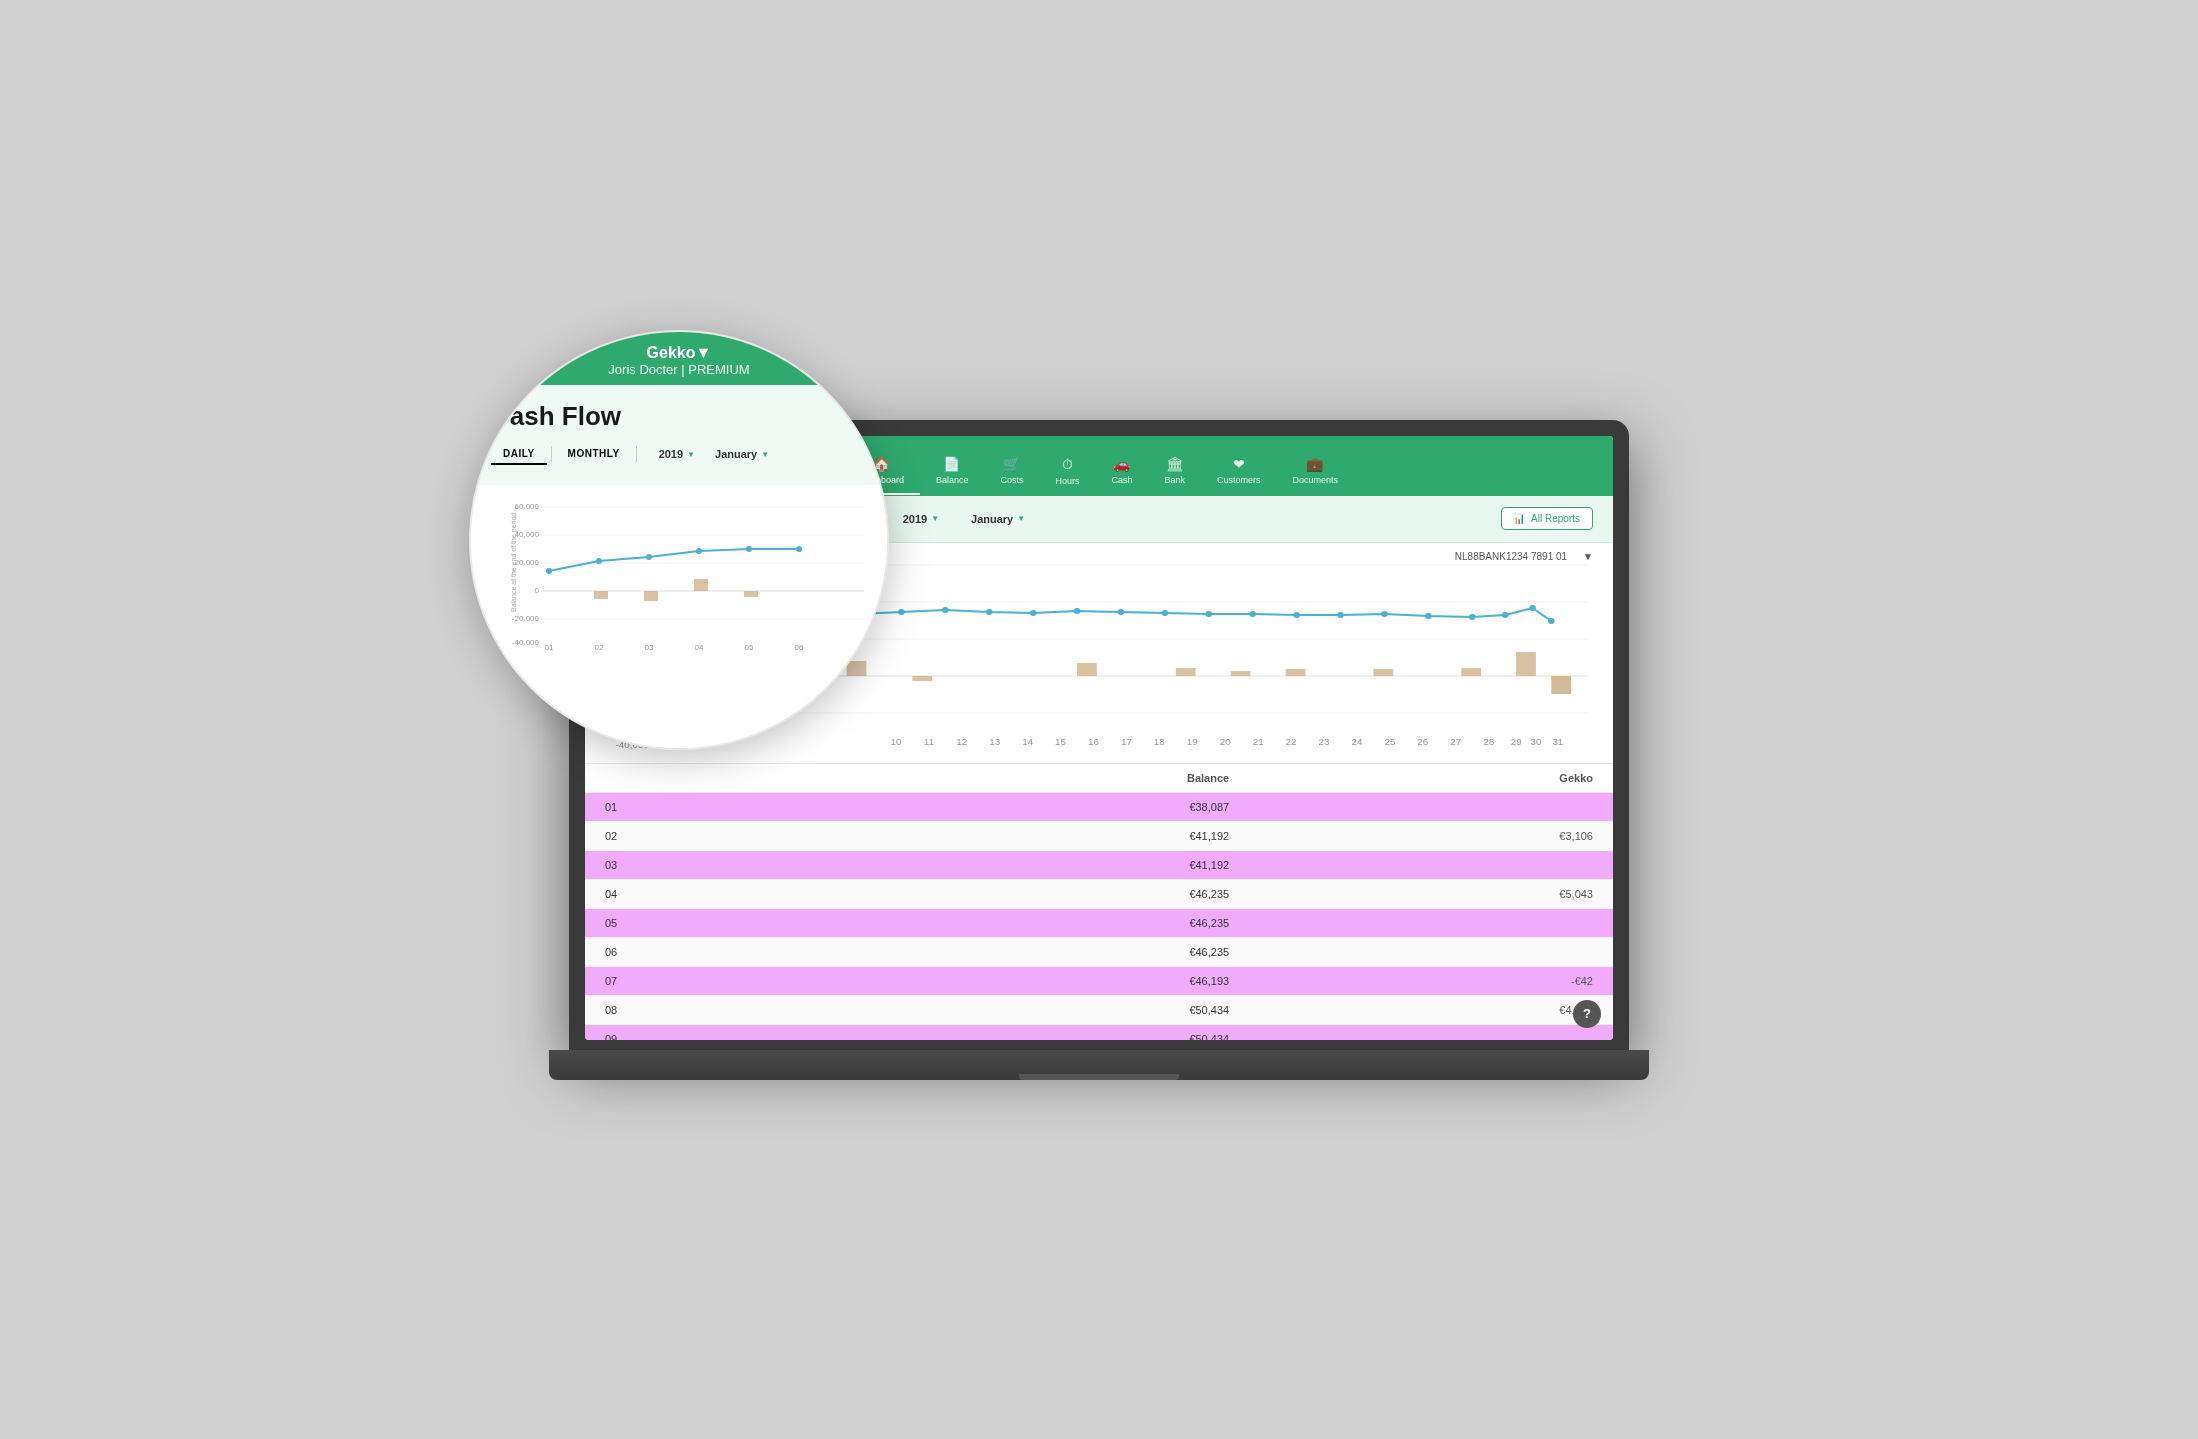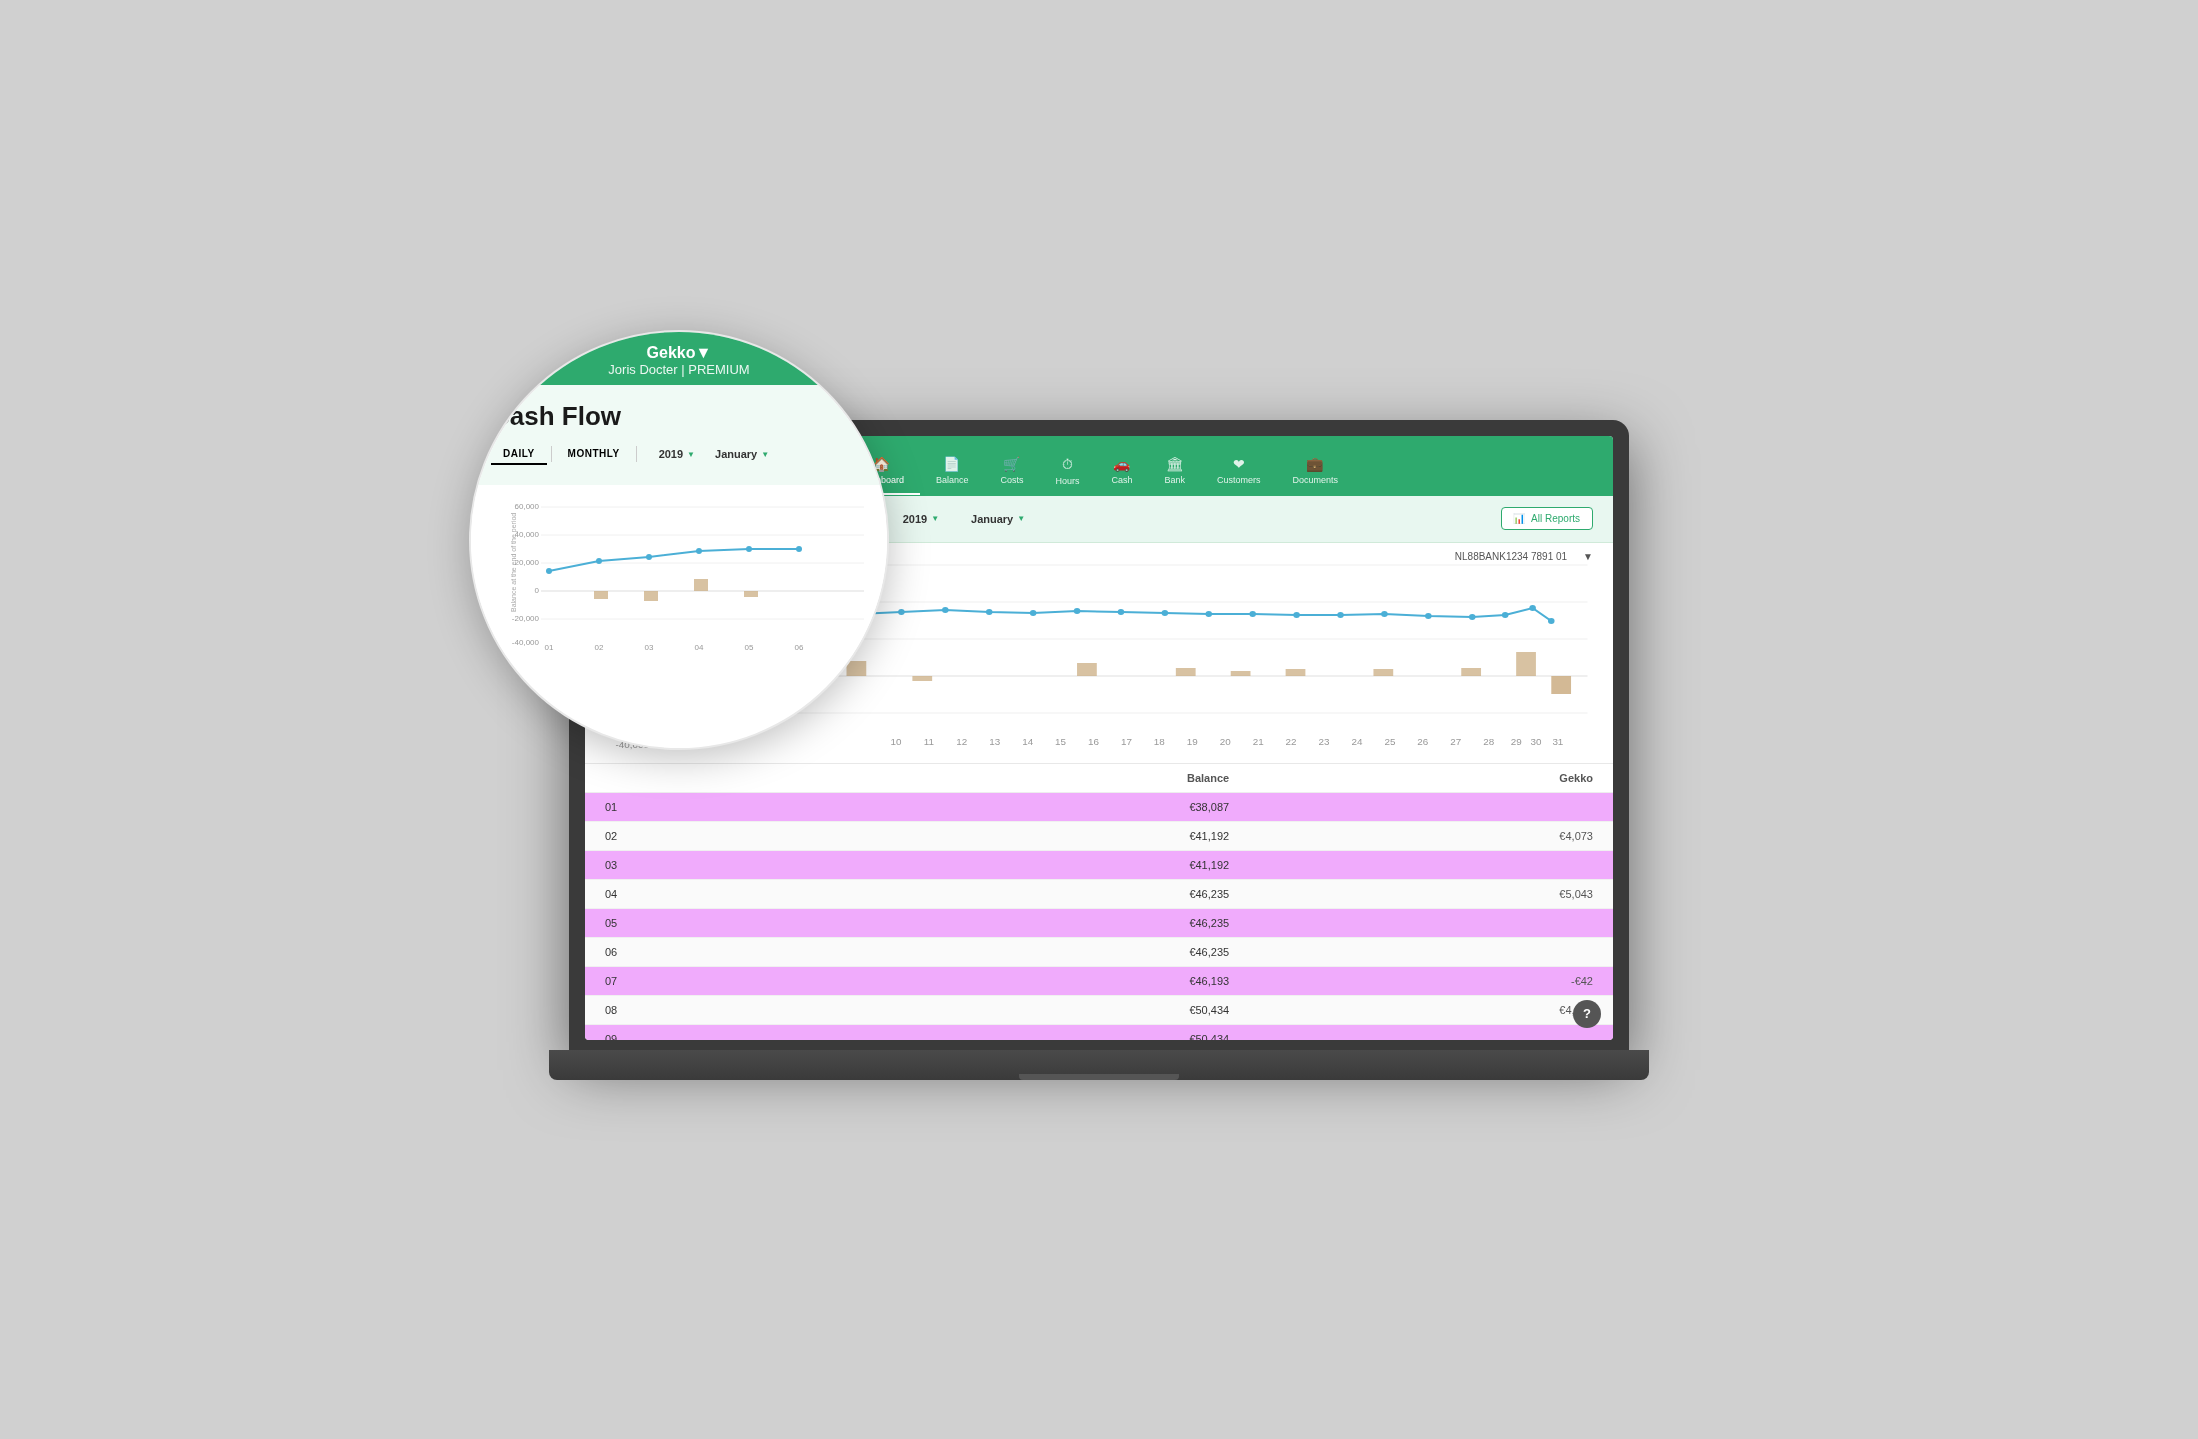--- a/index.html
+++ b/index.html
@@ -586,21 +586,21 @@
             </thead>
             <tbody id="table-body">
             <tr>
                   <td>01</td>
                   <td>€38,087</td>
                   <td></td>
                 </tr>
                 <tr>
                   <td>02</td>
                   <td>€41,192</td>
-                  <td class="delta-positive">€4,073</td>
+                  <td class="delta-positive">€3,106</td>
                 </tr>
                 <tr>
                   <td>03</td>
                   <td>€41,192</td>
                   <td></td>
                 </tr>
                 <tr>
                   <td>04</td>
                   <td>€46,235</td>
                   <td class="delta-positive">€5,043</td>

